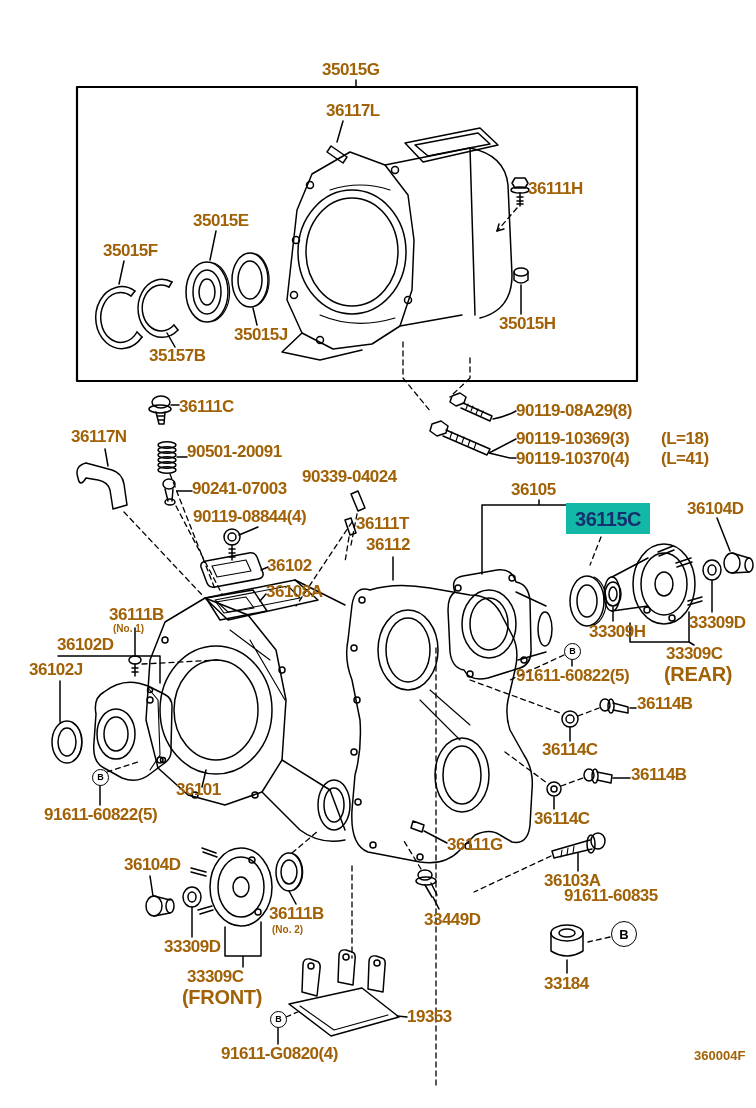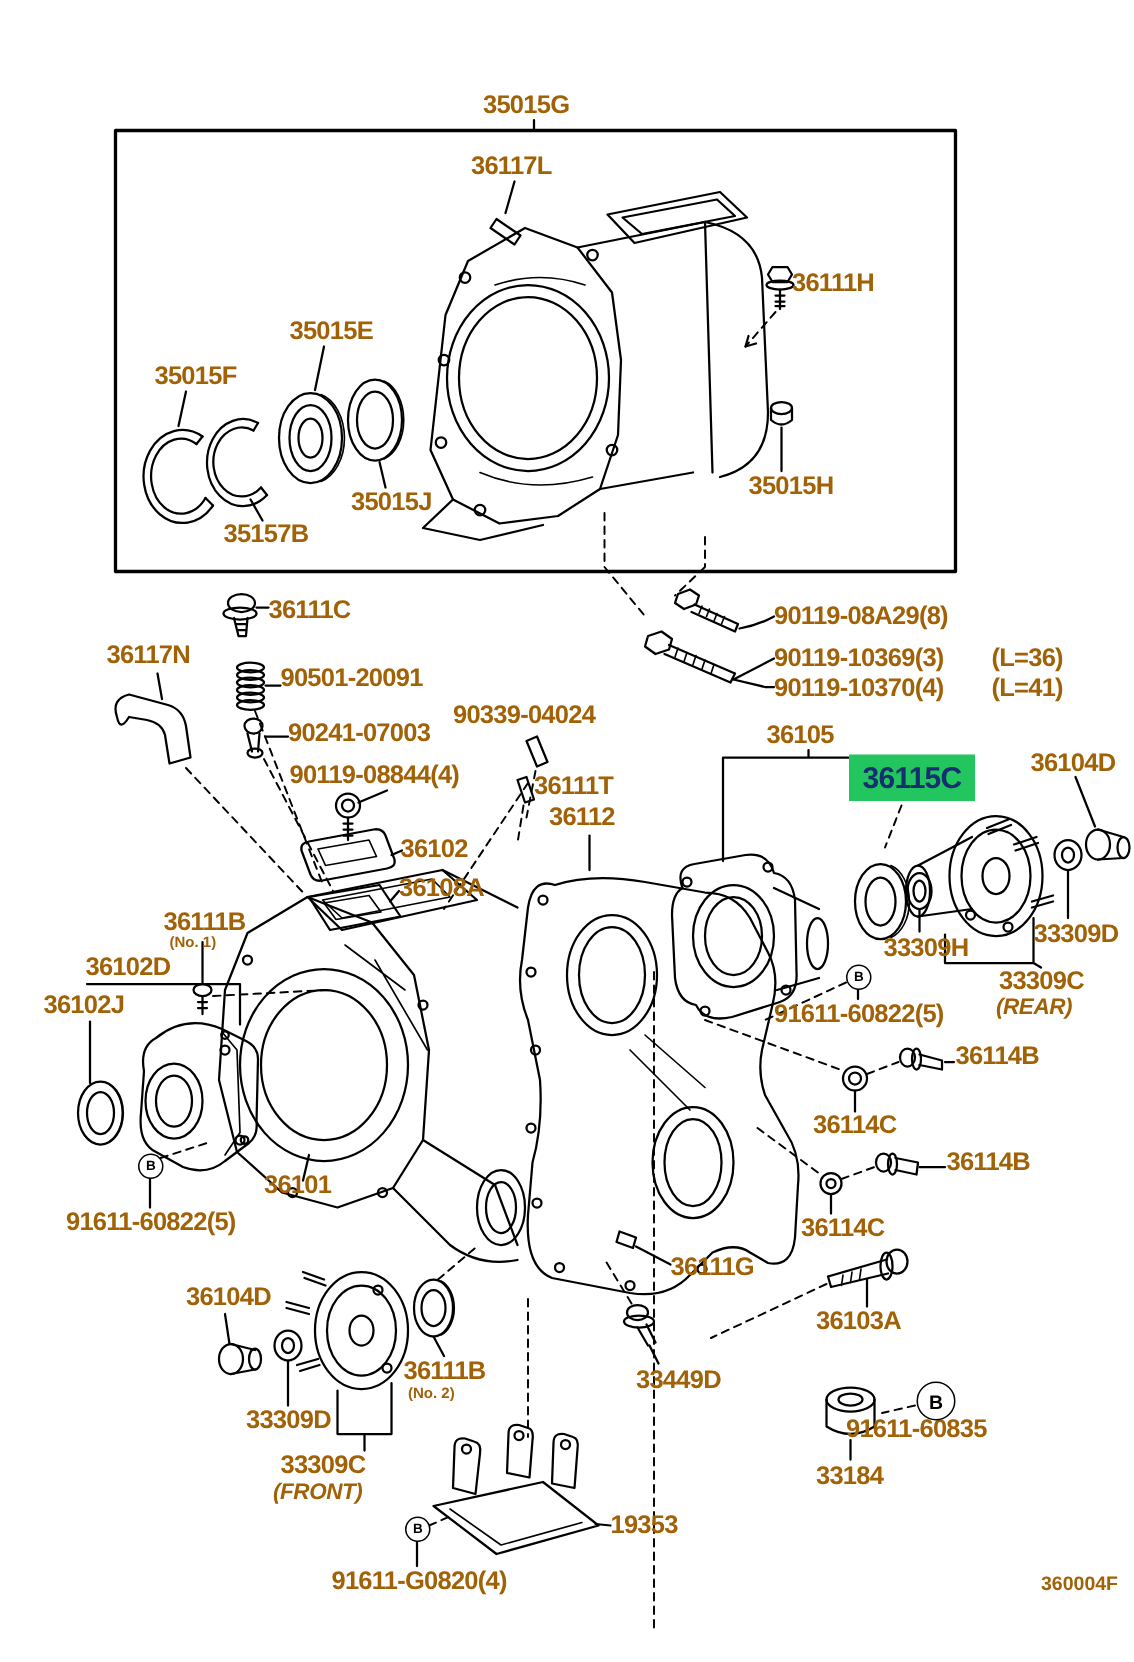--- a/index.html
+++ b/index.html
@@ -6,21 +6,21 @@
   #stage{position:relative;width:756px;height:1108px;background:#ffffff;overflow:hidden;
          font-family:"Liberation Sans",sans-serif;}
   #art{position:absolute;left:0;top:0;}
   #art *{fill:none;stroke:#000;stroke-width:1.5;stroke-linecap:round;stroke-linejoin:round;}
   #art .d{stroke-dasharray:5 4;stroke-width:1.3;}
   #art .thin{stroke-width:1.1;}
   #art .box{stroke-width:2.2;}
   .lbl{position:absolute;font-weight:bold;font-size:17px;letter-spacing:-0.5px;
        color:#a16207;white-space:nowrap;line-height:1;}
   .sm{font-size:10px;letter-spacing:0;}
-  .md{font-size:15px;letter-spacing:-0.3px;font-style:italic;}
+  .md{font-size:20px;letter-spacing:-0.3px;}
   .xs{font-size:13px;letter-spacing:0;}
   .hl{left:566px;top:503px;width:84px;height:31px;display:flex;align-items:center;
       justify-content:center;font-size:20px;}
   .cb{position:absolute;border:1.7px solid #000;border-radius:50%;background:#fff;
       display:flex;align-items:center;justify-content:center;font-weight:bold;
       width:15px;height:15px;font-size:9px;line-height:1;}
   .cb.big{width:24px;height:24px;font-size:13px;}
 </style>
 </head>
 <body>
@@ -408,21 +408,21 @@
     <path d="M369,962 Q369,955 376,956 L382,958 Q386,959 385,966 L383,992 L368,989 Z"></path>
     <circle cx="377" cy="963" r="3"></circle>
     <path d="M397,1016 L407,1017"></path>
     <path class="d" d="M286,1017 L300,1011"></path>
     <path d="M278,1027 V1044"></path>
   </g>
 
 </svg>
 
 <div class="lbl" style="left:322px;top:61px">35015G</div>
-<div class="lbl" style="left:314px;top:102px">36117L</div>
+<div class="lbl" style="left:326px;top:102px">36117L</div>
 <div class="lbl" style="left:528px;top:180px">36111H</div>
 <div class="lbl" style="left:193px;top:212px">35015E</div>
 <div class="lbl" style="left:103px;top:242px">35015F</div>
 <div class="lbl" style="left:234px;top:326px">35015J</div>
 <div class="lbl" style="left:149px;top:347px">35157B</div>
 <div class="lbl" style="left:499px;top:315px">35015H</div>
 
 <div class="lbl" style="left:179px;top:398px">36111C</div>
 <div class="lbl" style="left:71px;top:428px">36117N</div>
 <div class="lbl" style="left:187px;top:443px">90501-20091</div>
@@ -430,39 +430,39 @@
 <div class="lbl" style="left:302px;top:468px">90339-04024</div>
 <div class="lbl" style="left:193px;top:508px">90119-08844(4)</div>
 <div class="lbl" style="left:356px;top:515px">36111T</div>
 <div class="lbl" style="left:366px;top:536px">36112</div>
 <div class="lbl" style="left:267px;top:557px">36102</div>
 <div class="lbl" style="left:266px;top:583px">36108A</div>
 
 <div class="lbl" style="left:516px;top:402px">90119-08A29(8)</div>
 <div class="lbl" style="left:516px;top:430px">90119-10369(3)</div>
 <div class="lbl" style="left:516px;top:450px">90119-10370(4)</div>
-<div class="lbl" style="left:661px;top:430px">(L=36)</div>
+<div class="lbl" style="left:661px;top:430px">(L=18)</div>
 <div class="lbl" style="left:661px;top:450px">(L=41)</div>
 
 <div class="lbl" style="left:511px;top:481px">36105</div>
-<div class="lbl hl" style="background-color: #22c55e; color: rgb(21, 48, 110);">36115C</div>
+<div class="lbl hl" style="background-color: #14b8a6; color: rgb(21, 48, 110);">36115C</div>
 <div class="lbl" style="left:687px;top:500px">36104D</div>
 <div class="lbl" style="left:589px;top:623px">33309H</div>
 <div class="lbl" style="left:689px;top:614px">33309D</div>
 <div class="lbl" style="left:666px;top:645px">33309C</div>
 <div class="lbl md" style="left:664px;top:664px">(REAR)</div>
 <div class="lbl" style="left:516px;top:667px">91611-60822(5)</div>
 
 <div class="lbl" style="left:637px;top:695px">36114B</div>
 <div class="lbl" style="left:542px;top:741px">36114C</div>
 <div class="lbl" style="left:631px;top:766px">36114B</div>
 <div class="lbl" style="left:534px;top:810px">36114C</div>
 <div class="lbl" style="left:447px;top:836px">36111G</div>
 <div class="lbl" style="left:544px;top:872px">36103A</div>
-<div class="lbl" style="left:564px;top:944px">91611-60835</div>
+<div class="lbl" style="left:564px;top:887px">91611-60835</div>
 <div class="lbl" style="left:544px;top:975px">33184</div>
 <div class="lbl" style="left:424px;top:911px">33449D</div>
 
 <div class="lbl" style="left:109px;top:606px">36111B</div>
 <div class="lbl sm" style="left:113px;top:624px">(No. 1)</div>
 <div class="lbl" style="left:57px;top:636px">36102D</div>
 <div class="lbl" style="left:29px;top:661px">36102J</div>
 <div class="lbl" style="left:44px;top:806px">91611-60822(5)</div>
 <div class="lbl" style="left:176px;top:781px">36101</div>
 

